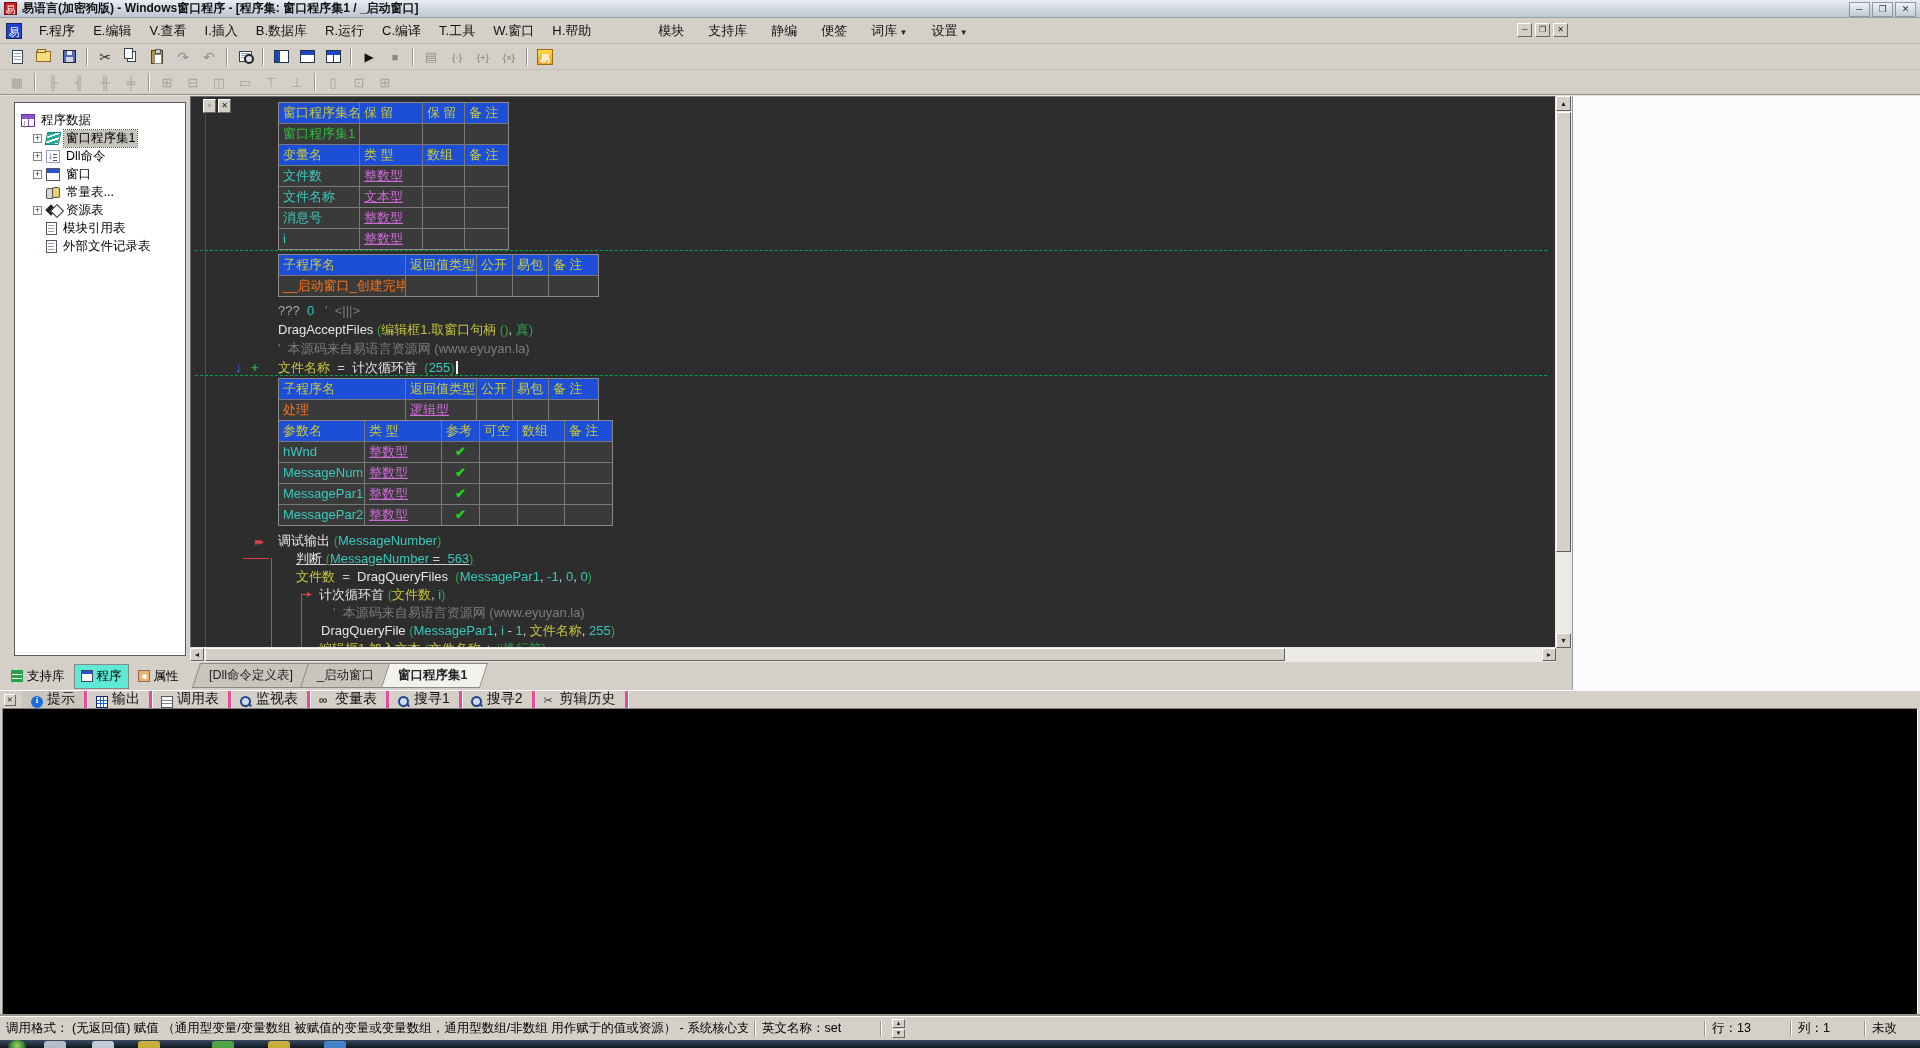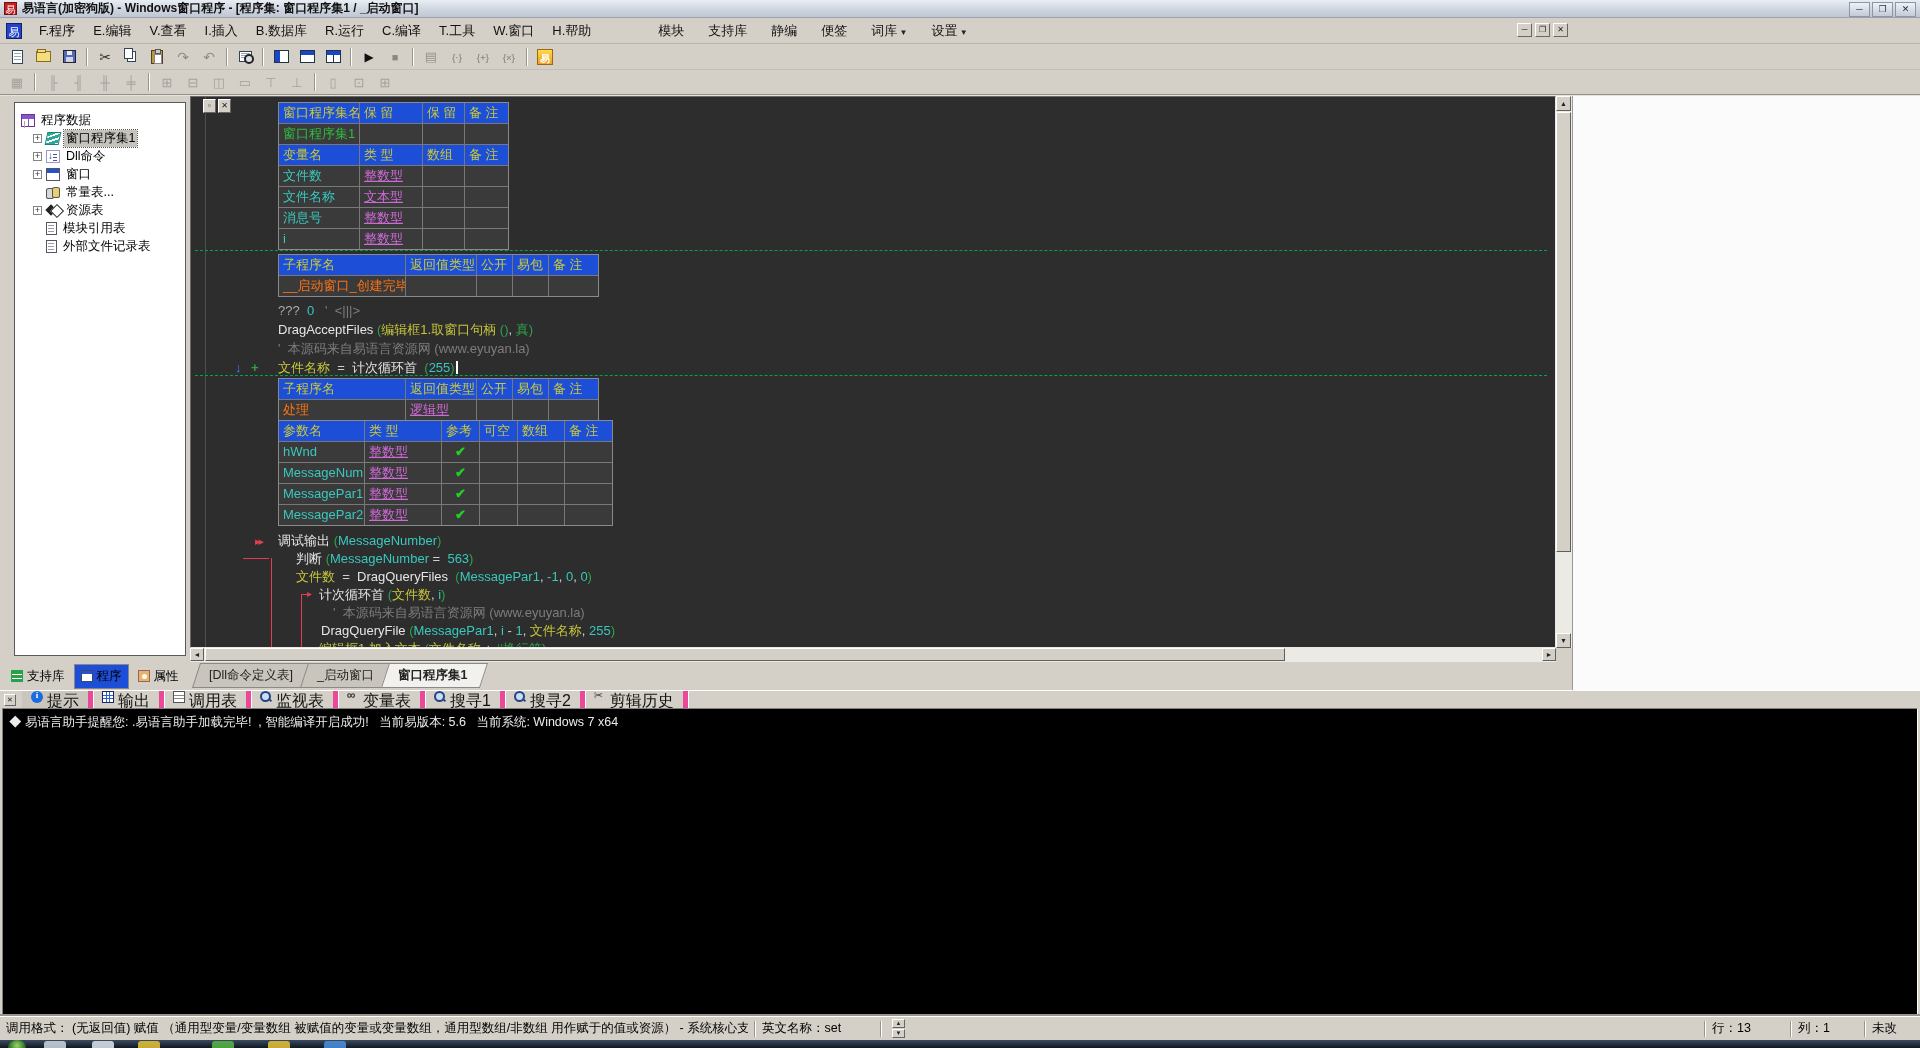--- a/index.html
+++ b/index.html
@@ -143,35 +143,35 @@
   #whitearea{position:absolute;left:1572px;top:96px;width:348px;height:594px;background:#fbfbfb;border-left:1px solid #999;}
 
   
   #tabsrow{position:absolute;left:190px;top:662px;width:1382px;height:28px;background:#d4d0c8;display:flex;align-items:flex-end;padding:0 0 2px 6px;}
   .etab{position:relative;margin-right:-6px;padding:3px 16px 3px 12px;font-size:12.5px;color:#222;background:#c9c5bd;
     border:1px solid #8a8a8a;transform:skewX(-18deg);}
   .etab>span{display:inline-block;transform:skewX(18deg);}
   .etab.active{background:#f2f1ee;font-weight:bold;z-index:2;}
   #lefttabs{position:absolute;left:0;top:662px;width:190px;height:28px;display:flex;align-items:center;padding-left:4px;gap:2px;}
   .ltab{display:flex;align-items:center;padding:3px 6px;font-size:12.5px;border:1px solid transparent;}
-  .ltab.active{background:#1d4ed8;border-color:#888;}
+  .ltab.active{background:#5eead4;border-color:#888;}
   .pti{width:12px;height:12px;margin-right:4px;border:1px solid #446;position:relative;}
   .pti-support-lib{background:repeating-linear-gradient(180deg,#2f9e44 0 3px,#fff 3px 4px);border-color:#1a5;}
   .pti-program{background:#fff;}
   .pti-program::before{content:"";position:absolute;left:0;top:0;right:0;height:3px;background:#2a52c8;}
   .pti-properties{background:#e8b36a;border-color:#965;}
   .pti-properties::before{content:"";position:absolute;left:3px;top:3px;width:5px;height:5px;background:#fff;border-radius:50%;}
 
   
   #outtabs{position:absolute;left:0;top:690px;width:1920px;height:18px;background:#d4d0c8;border-top:1px solid #fff;
     display:flex;align-items:center;}
   #outclose{width:12px;height:12px;margin:0 6px 0 4px;font-size:7px;line-height:10px;text-align:center;color:#222;
     background:#d4d0c8;border:1px solid;border-color:#fff #666 #666 #fff;}
-  .otab{display:flex;align-items:flex-start;height:17px;padding:0 9px;font-size:16px;color:#111;
-    border-right:5px solid #ec4899;box-shadow:1px 0 0 #fff;}
+  .otab{display:flex;align-items:flex-end;height:17px;padding:0 9px;font-size:14px;color:#111;
+    border-right:3px solid #ec4899;box-shadow:1px 0 0 #fff;}
   .otab.active{background:#cac6bd;}
   .oti{width:12px;height:12px;min-width:12px;margin-right:4px;position:relative;}
   .oti-tip{background:#1a6ae0;border-radius:50%;}
   .oti-tip::before{content:"i";position:absolute;left:0;right:0;top:-1px;color:#fff;font-size:9px;font-weight:bold;text-align:center;font-family:"Liberation Serif",serif;}
   .oti-output-grid{background:#fff;border:1px solid #226;}
   .oti-output-grid::before{content:"";position:absolute;left:0;right:0;top:3px;height:1px;background:#26c;box-shadow:0 3px 0 #26c;}
   .oti-output-grid::after{content:"";position:absolute;top:0;bottom:0;left:3px;width:1px;background:#26c;box-shadow:3px 0 0 #26c;}
   .oti-call-table{background:#fff;border:1px solid #555;}
   .oti-call-table::before{content:"";position:absolute;left:0;right:0;top:3px;height:1px;background:#888;box-shadow:0 3px 0 #888;}
   .oti-watch::before,.oti-search::before{content:"";position:absolute;left:0;top:0;width:7px;height:7px;border:2px solid #224488;border-radius:50%;background:#cde;}
@@ -506,21 +506,21 @@
         <div class="tcell"></div>
       </div>
       <div class="cline" style="left: 87px; top: 205px;"><span class="tk-gry">???  </span><span class="tk-num">0</span><span class="tk-cmt">   '  &lt;|||&gt;</span></div>
       <div class="cline" style="left: 87px; top: 224px;"><span class="tk-kw">DragAcceptFiles </span><span class="tk-grn">(</span><span class="tk-yid">编辑框1.取窗口句柄 </span><span class="tk-grn">()</span><span class="tk-wht">, </span><span class="tk-grn">真</span><span class="tk-grn">)</span></div>
       <div class="cline" style="left: 87px; top: 243px;"><span class="tk-cmt">'  本源码来自易语言资源网 (www.eyuyan.la)</span></div>
       <div class="cline" style="left: 87px; top: 262px;"><span class="tk-yid">文件名称  </span><span class="tk-wht">=  </span><span class="tk-kw">计次循环首  </span><span class="tk-grn">(</span><span class="tk-num">255</span><span class="tk-grn">)</span><span class="caret-i"></span></div>
       <span class="cmark m-blue" style="left: 44px; top: 262px;">↓</span>
       <span class="cmark m-green" style="left: 60px; top: 262px;">+</span>
       <div class="cline" style="left: 87px; top: 435px;"><span class="tk-kw">调试输出 </span><span class="tk-grn">(</span><span class="tk-num">MessageNumber</span><span class="tk-grn">)</span></div>
       <span class="cmark m-red" style="left: 64px; top: 435px;">▸▸</span>
-      <div class="cline" style="left: 105px; top: 453px;"><span class="tk-kw">判断 </span><span class="tk-grn">(</span><span class="tk-num">MessageNumber </span><span class="tk-wht">=  </span><span class="tk-num">563</span><span class="tk-grn">)</span></div>
+      <div class="cline" style="left: 105px; top: 453px; text-decoration: underline;"><span class="tk-kw">判断 </span><span class="tk-grn">(</span><span class="tk-num">MessageNumber </span><span class="tk-wht">=  </span><span class="tk-num">563</span><span class="tk-grn">)</span></div>
       <div class="cline" style="left: 105px; top: 471px;"><span class="tk-yid">文件数  </span><span class="tk-wht">=  </span><span class="tk-kw">DragQueryFiles  </span><span class="tk-grn">(</span><span class="tk-num">MessagePar1</span><span class="tk-wht">, </span><span class="tk-num">-1</span><span class="tk-wht">, </span><span class="tk-num">0</span><span class="tk-wht">, </span><span class="tk-num">0</span><span class="tk-grn">)</span></div>
       <div class="cline" style="left: 128px; top: 489px;"><span class="tk-kw">计次循环首 </span><span class="tk-grn">(</span><span class="tk-yid">文件数</span><span class="tk-wht">, </span><span class="tk-num">i</span><span class="tk-grn">)</span></div>
       <div class="cline" style="left: 142px; top: 507px;"><span class="tk-cmt">'  本源码来自易语言资源网 (www.eyuyan.la)</span></div>
       <div class="cline" style="left: 130px; top: 525px;"><span class="tk-kw">DragQueryFile </span><span class="tk-grn">(</span><span class="tk-num">MessagePar1</span><span class="tk-wht">, </span><span class="tk-num">i </span><span class="tk-wht">- </span><span class="tk-num">1</span><span class="tk-wht">, </span><span class="tk-yid">文件名称</span><span class="tk-wht">, </span><span class="tk-num">255</span><span class="tk-grn">)</span></div>
       <div class="cline" style="left: 128px; top: 543px;"><span class="tk-yid">编辑框1.加入文本 </span><span class="tk-grn">(</span><span class="tk-yid">文件名称 </span><span class="tk-wht">+ </span><span class="tk-grn">#换行符</span><span class="tk-grn">)</span></div>
       <span class="cmark m-red" style="left: 23px; top: 543px;">▸▸</span>
       <div class="cline" style="left: 108px; top: 615px;"></div>
     </div>
 
   <div id="vscroll">
@@ -586,21 +586,20 @@
           <span class="oti oti-search"></span>
           <span>搜寻2</span>
         </div>
         <div class="otab">
           <span class="oti oti-clip-history"></span>
           <span>剪辑历史</span>
         </div>
       </div>
   </div>
   <div id="output">
-      <div class="oline">◆ 易语言助手提醒您: .易语言助手加载完毕!  , 智能编译开启成功!   当前易版本: 5.6   当前系统: Windows 7 x64</div>
     </div>
 
   <div id="statusbar">
     <span class="sfield sf-msg">调用格式：  (无返回值)  赋值 （通用型变量/变量数组 被赋值的变量或变量数组，通用型数组/非数组 用作赋于的值或资源） - 系统核心支持库-&gt;变量操作</span>
     <span class="ssep"></span>
     <span class="sfield sf-eng">英文名称：set</span>
     <span class="ssep"></span>
     <span id="spin">
       <span class="sp">▲</span>
       <span class="sp">▼</span>

